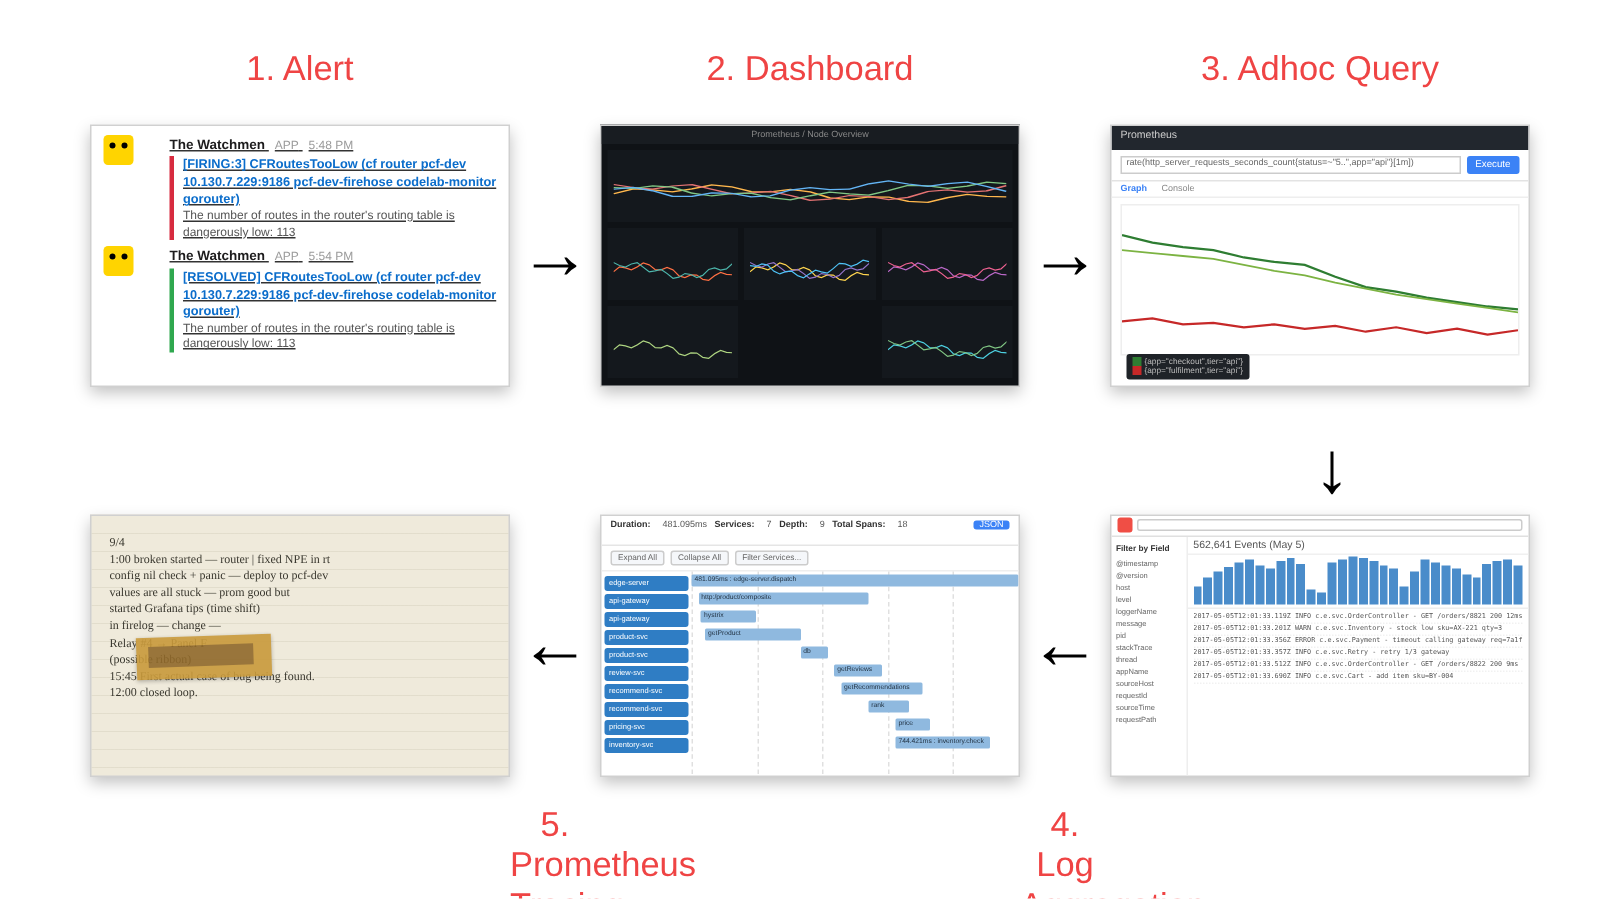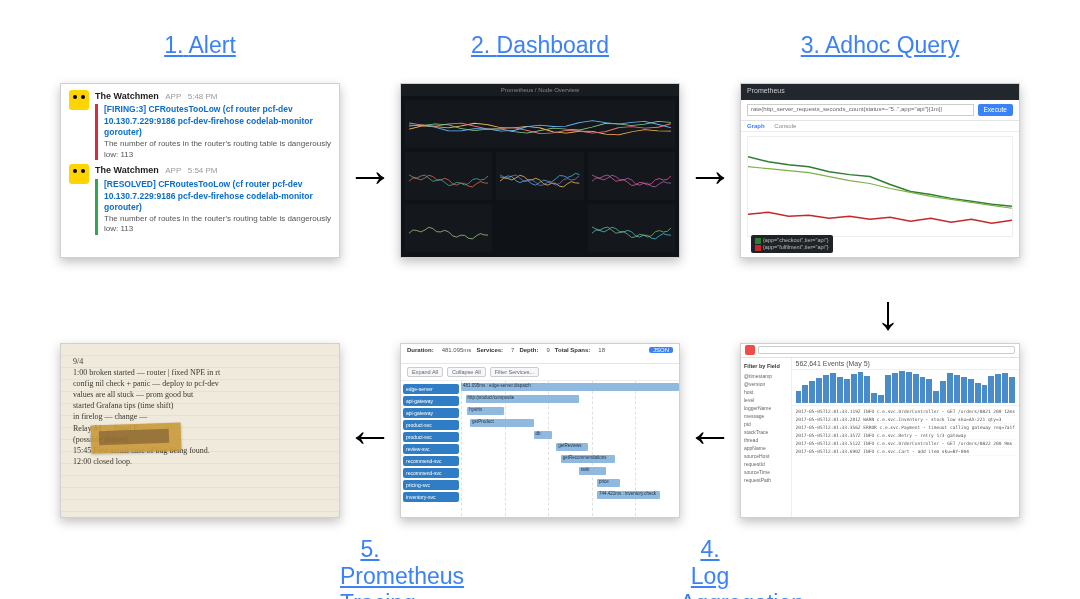--- a/index.html
+++ b/index.html
@@ -18,23 +18,22 @@
     display: grid;
     grid-template-columns: 1fr 60px 1fr 60px 1fr;
     grid-template-rows: 50px 200px 60px 200px 50px;
     padding: 20px 60px 20px 60px;
     gap: 0;
   }
   .label {
     text-align: center;
     font-size: 23px;
     font-weight: 300;
-    color: #3b82f6;
+    color: #ef4444;
     align-self: center;
-    text-decoration: underline;
   }
   .bottom-label {
     align-self: start;
     padding-top: 6px;
   }
   .cell {
     display: flex;
     align-items: center;
     justify-content: center;
   }
@@ -68,22 +67,23 @@
 
   
   .alert-card {
     background: #fff;
     padding: 6px 8px 6px 8px;
     font-size: 9px;
     line-height: 1.35;
   }
   .alert-item {
     display: flex;
-    gap: 6px;
+    gap: 24px;
     margin-bottom: 4px;
+    text-decoration: underline;
   }
   .avatar {
     width: 20px; height: 20px;
     background: #ffd400;
     border-radius: 3px;
     flex: 0 0 20px;
     position: relative;
   }
   .avatar::before, .avatar::after {
     content:"";

